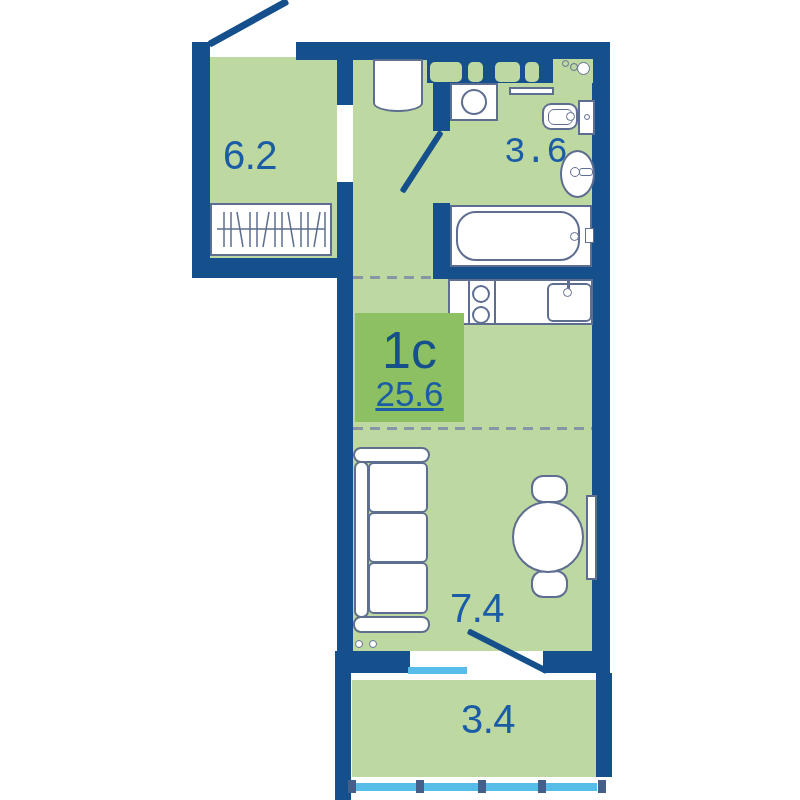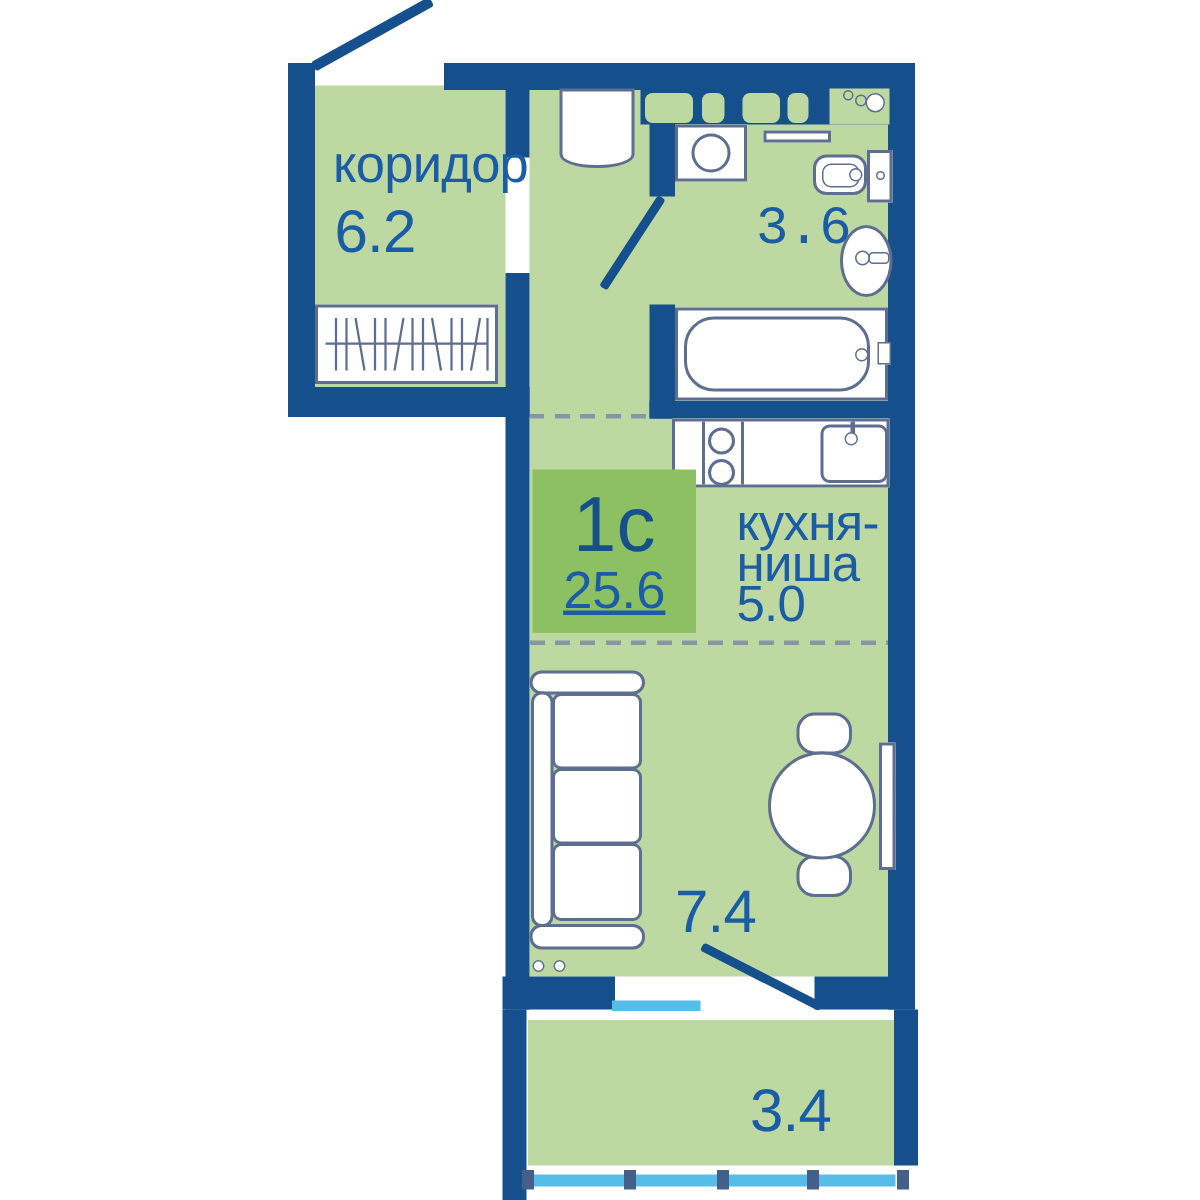--- a/index.html
+++ b/index.html
@@ -126,28 +126,22 @@
   <div class="post" style="left:416px;top:780px;width:8px;height:13px;"></div>
   <div class="post" style="left:478px;top:780px;width:8px;height:13px;"></div>
   <div class="post" style="left:538px;top:780px;width:8px;height:13px;"></div>
   <div class="post" style="left:598px;top:780px;width:8px;height:13px;"></div>
 
   <div class="badge">
     <span class="type">1с</span>
     <span class="total">25.6</span>
   </div>
 
-  <div class="lbl name" style="left:222px;top:92px;">коридор</div>
   <div class="lbl area" style="left:223px;top:135px;">6.2</div>
   <div class="lbl" style="left:504px;top:135px;font-size:36px;font-family:Liberation Mono, monospace;">3.6</div>
-  <div class="lbl" style="left:491px;top:336px;font-size:34px;line-height:27px;">
-    <div>кухня-</div>
-    <div>ниша</div>
-    <div>5.0</div>
-  </div>
   <div class="lbl area" style="left:450px;top:588px;">7.4</div>
-  <div class="lbl area" style="left:461px;top:721px;margin-left:39px;">3.4</div>
+  <div class="lbl area" style="left:461px;top:699px;">3.4</div>
 
   <div class="swing" style="left:209px;top:41px;width:90px;height:7px;transform:rotate(-29deg);"></div>
   <div class="swing" style="left:402px;top:189px;width:72px;height:6px;transform:rotate(-57deg);"></div>
   <div class="swing" style="left:468px;top:628px;width:89px;height:6px;transform:rotate(27deg);"></div>
 
 </div>
 
 </body></html>

